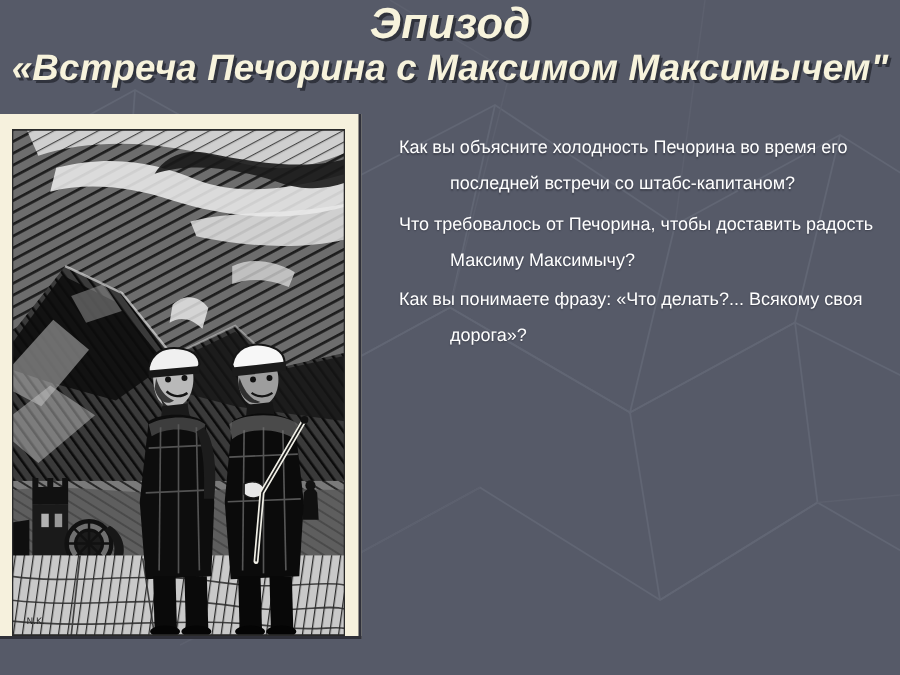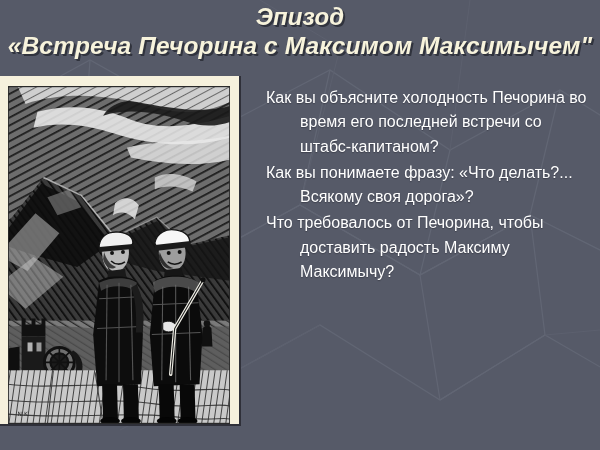--- a/index.html
+++ b/index.html
@@ -19,21 +19,21 @@
     position:absolute;top:2px;left:0;width:600px;
     text-align:center;
     color:#f7f3dc;
     font-weight:bold;font-style:italic;
     font-size:24.5px;line-height:29px;
     letter-spacing:.1px;
     text-shadow:2px 2px 0 #30333d, 1px 1px 0 #3a3d48;
     white-space:nowrap;
   }
   #slide-title .line{display:block;}
-  #title-line-1{font-size:24px;}
+  #title-line-1{font-size:29px;}
   #title-line-2{font-size:24.5px;}
 
   
   #illustration-frame{
     position:absolute;left:-4px;top:76px;
     width:245px;height:350px;
     background:#f6f1dd;
     box-sizing:border-box;
     padding:10px 9px 0 12px;
     border-right:2px solid #2f3039;
@@ -46,21 +46,21 @@
   }
   #illustration svg{display:block;width:100%;height:100%;}
 
   
   #question-list{
     position:absolute;left:266px;top:86px;
     width:328px;
   }
   .question-item{
     color:#ffffff;
-    font-size:16px;
+    font-size:12px;
     line-height:24.3px;
     padding-left:34px;
     text-indent:-34px;
     margin:0 0 2px 0;
     text-shadow:0 1px 1px rgba(20,20,28,.35);
   }
 </style>
 </head>
 <body>
 
@@ -273,15 +273,15 @@
         <text x="10" y="332" font-family="DejaVu Sans, sans-serif" font-size="6" fill="#2a2a2a">N.K.</text>
       </g>
 
       <rect x="0.6" y="0.6" width="222.8" height="338.8" fill="none" stroke="#2a2a2a" stroke-width="1.2"></rect>
     </svg>
   </div>
 </div>
 
 <div id="question-list">
   <p class="question-item">Как вы объясните холодность Печорина во время его последней встречи со штабс-капитаном?</p>
+  <p class="question-item">Что требовалось от Печорина, чтобы доставить радость Максиму Максимычу?</p>
   <p class="question-item">Как вы понимаете фразу: «Что делать?... Всякому своя дорога»?</p>
-  <p class="question-item">Что требовалось от Печорина, чтобы доставить радость Максиму Максимычу?</p>
 </div>
 
 </body></html>

